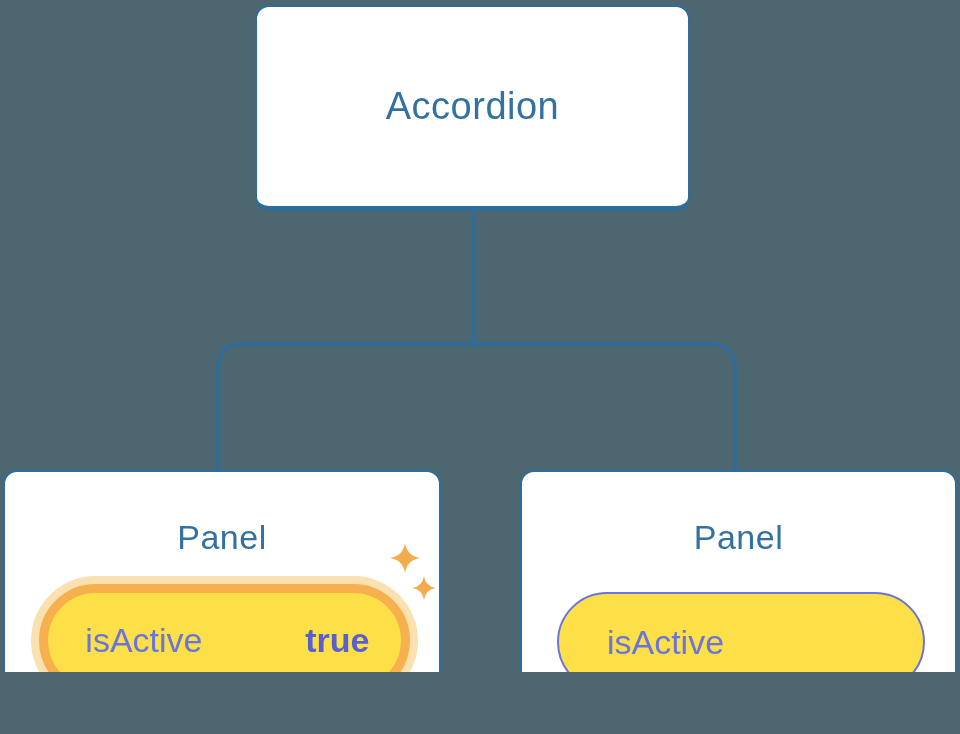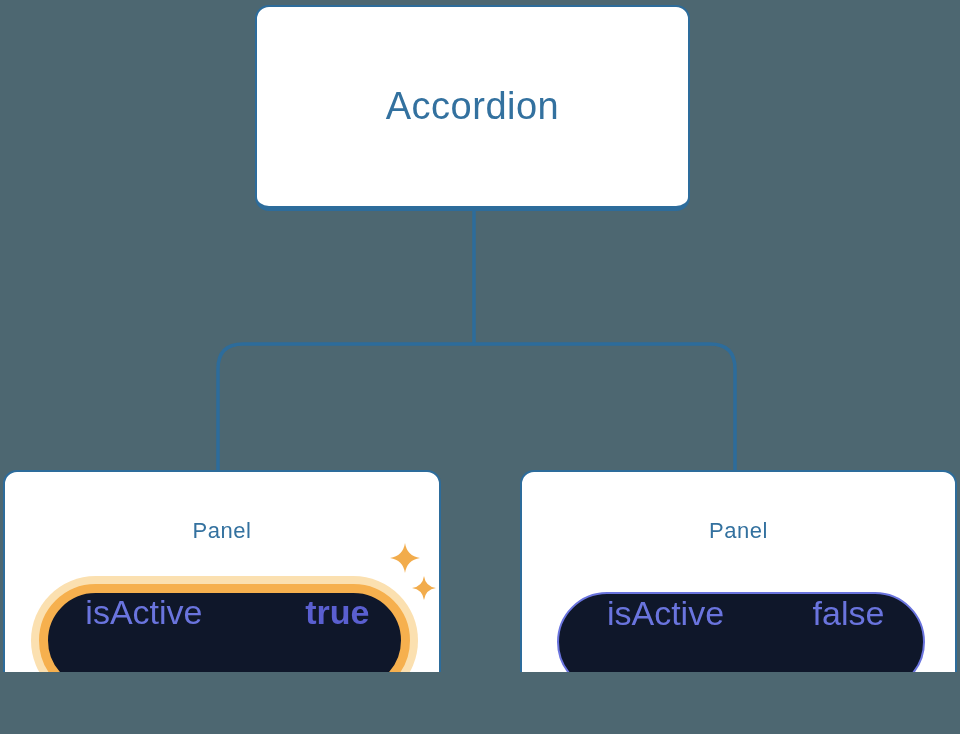--- a/index.html
+++ b/index.html
@@ -47,29 +47,29 @@
   }
   .node-panel-right {
     left: 520px; top: 470px;
     width: 437px; height: 260px;
   }
   .panel-label {
     position: absolute;
     left: 0; right: 0;
     top: 46px;
     text-align: center;
-    font-size: 22px;
+    font-size: 34px;
   }
   .pill {
     position: absolute;
     box-sizing: border-box;
-    background: #0f172a;
+    background: #fde047;
     border-radius: 999px;
     display: flex;
-    align-items: flex-start;
+    align-items: center;
     overflow: hidden;
   }
   .pill-active {
     left: 34px; top: 112px;
     width: 371px; height: 113px;
     border: 9px solid #f6b04e;
     box-shadow: 0 0 0 8px #fbe0b0;
   }
   .pill-inactive {
     left: 35px; top: 120px;
@@ -127,17 +127,16 @@
   <svg class="sparkles" viewBox="0 0 54 62" xmlns="http://www.w3.org/2000/svg">
     <path d="M19 1 Q21 14 34 16 Q21 18 19 31 Q17 18 4 16 Q17 14 19 1 Z" fill="#f2ac4c"></path>
     <path d="M38 34 Q39.5 44.5 50 46 Q39.5 47.5 38 58 Q36.5 47.5 26 46 Q36.5 44.5 38 34 Z" fill="#f2ac4c"></path>
   </svg>
 
   <div class="node node-panel-right">
     <div class="node-label panel-label">Panel</div>
     <div class="pill pill-inactive">
       <div class="pill-cell pill-cell-key">isActive</div>
       <div class="pill-divider"></div>
-      <div class="pill-cell pill-cell-value">false</div>
     </div>
   </div>
 
 </div>
 
 </body></html>

